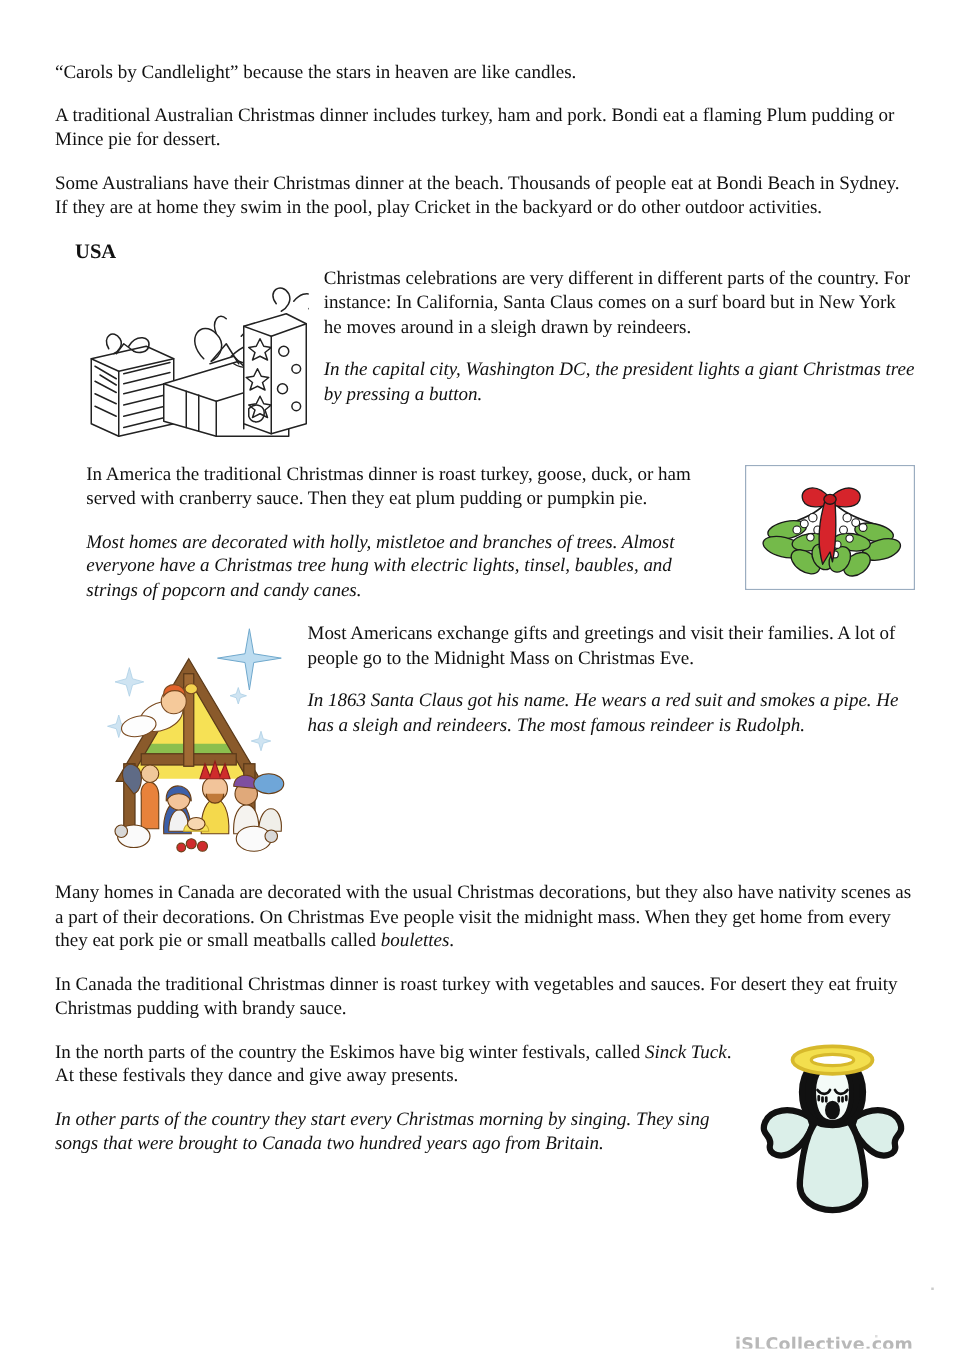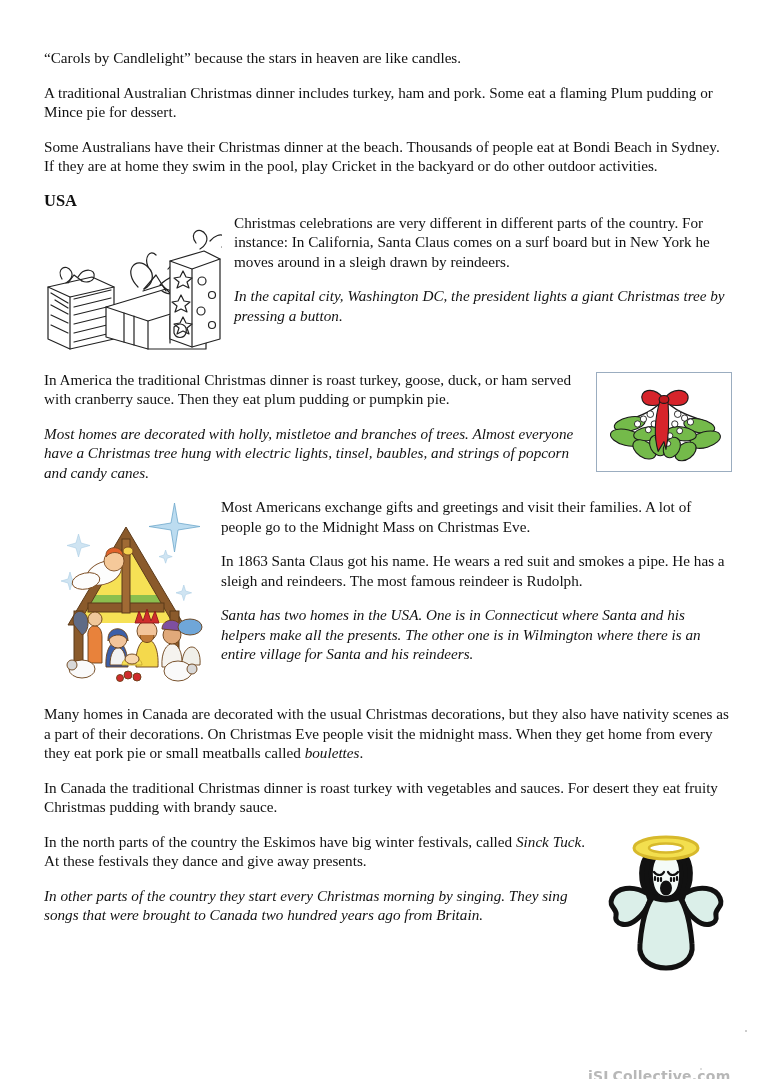--- a/index.html
+++ b/index.html
@@ -23,34 +23,34 @@
     width: 688px;
   }
   p.para {
     margin: 0 0 15px 0;
     font-size: 15.2px;
     line-height: 19.5px;
     text-align: left;
   }
   p.para:last-child { margin-bottom: 0; font-style: italic; }
   h2.heading {
-    margin: 4px 0 2px 0;
+    margin: 4px 0 2px 16px;
     font-size: 16.5px;
     line-height: 20px;
     font-weight: bold;
     font-family: "Liberation Serif", "DejaVu Serif", serif;
   }
   .it { font-style: italic; }
 
   
   .float-left  { float: left;  margin: 2px 12px 4px 0; }
   .float-right { float: right; margin: 2px 0 4px 14px; }
   .clearfix::after { content:""; display:block; clear:both; }
 
-  .block { margin-bottom: 15px; }
+  .block { margin-bottom: 15px; margin-left: 25px; }
 
   
   .gifts { width: 178px; height: 136px; }
 
   
   .mistletoe-frame {
     width: 136px;
     height: 100px;
     border: 1px solid #9badc0;
     background: #ffffff;
@@ -97,21 +97,21 @@
   }
 </style>
 </head>
 <body>
 
 <div class="page">
 
   <div class="content">
 
     <p class="para">“Carols by Candlelight” because the stars in heaven are like candles.</p>
-    <p class="para">A traditional Australian Christmas dinner includes turkey, ham and pork. Some eat a flaming Plum pudding or Mince pie for dessert.</p>
+    <p class="para">A traditional Australian Christmas dinner includes turkey, ham and pork. Bondi eat a flaming Plum pudding or Mince pie for dessert.</p>
     <p class="para">Some Australians have their Christmas dinner at the beach. Thousands of people eat at Bondi Beach in Sydney. If they are at home they swim in the pool, play Cricket in the backyard or do other outdoor activities.</p>
 
     <h2 class="heading">USA</h2>
 
     <div class="block clearfix">
       <div class="float-left gifts">
         <svg viewBox="0 0 178 136" xmlns="http://www.w3.org/2000/svg">
           <g fill="none" stroke="#222" stroke-width="1.2" stroke-linejoin="round" stroke-linecap="round">
 
             <path d="M4 72 L48 62 L70 72 L70 124 L26 134 L4 124 Z" fill="#fff"></path>
@@ -285,21 +285,20 @@
 
             <circle cx="84" cy="176" r="4" fill="#cf2c2c"></circle>
             <circle cx="93" cy="178" r="4" fill="#cf2c2c"></circle>
             <circle cx="76" cy="179" r="3.5" fill="#cf2c2c"></circle>
           </g>
         </svg>
       </div>
 
       <p class="para">Most Americans exchange gifts and greetings and visit their families. A lot of people go to the Midnight Mass on Christmas Eve.</p>
       <p class="para">In 1863 Santa Claus got his name. He wears a red suit and smokes a pipe. He has a sleigh and reindeers. The most famous reindeer is Rudolph.</p>
-      <p class="para">Santa has two homes in the USA. One is in Connecticut where Santa and his helpers make all the presents. The other one is in Wilmington where there is an entire village for Santa and his reindeers.</p>
     </div>
 
 
     <p class="para"><span>Many homes in Canada are decorated with the usual Christmas decorations, but they also have nativity scenes as a part of their decorations. On Christmas Eve people visit the midnight mass. When they get home from every they eat pork pie or small meatballs called </span><span class="it">boulettes</span><span>.</span></p>
 
     <p class="para">In Canada the traditional Christmas dinner is roast turkey with vegetables and sauces. For desert they eat fruity Christmas pudding with brandy sauce.</p>
 
     <div class="clearfix">
       <div class="float-right angel">
         <svg viewBox="0 0 132 140" xmlns="http://www.w3.org/2000/svg">

